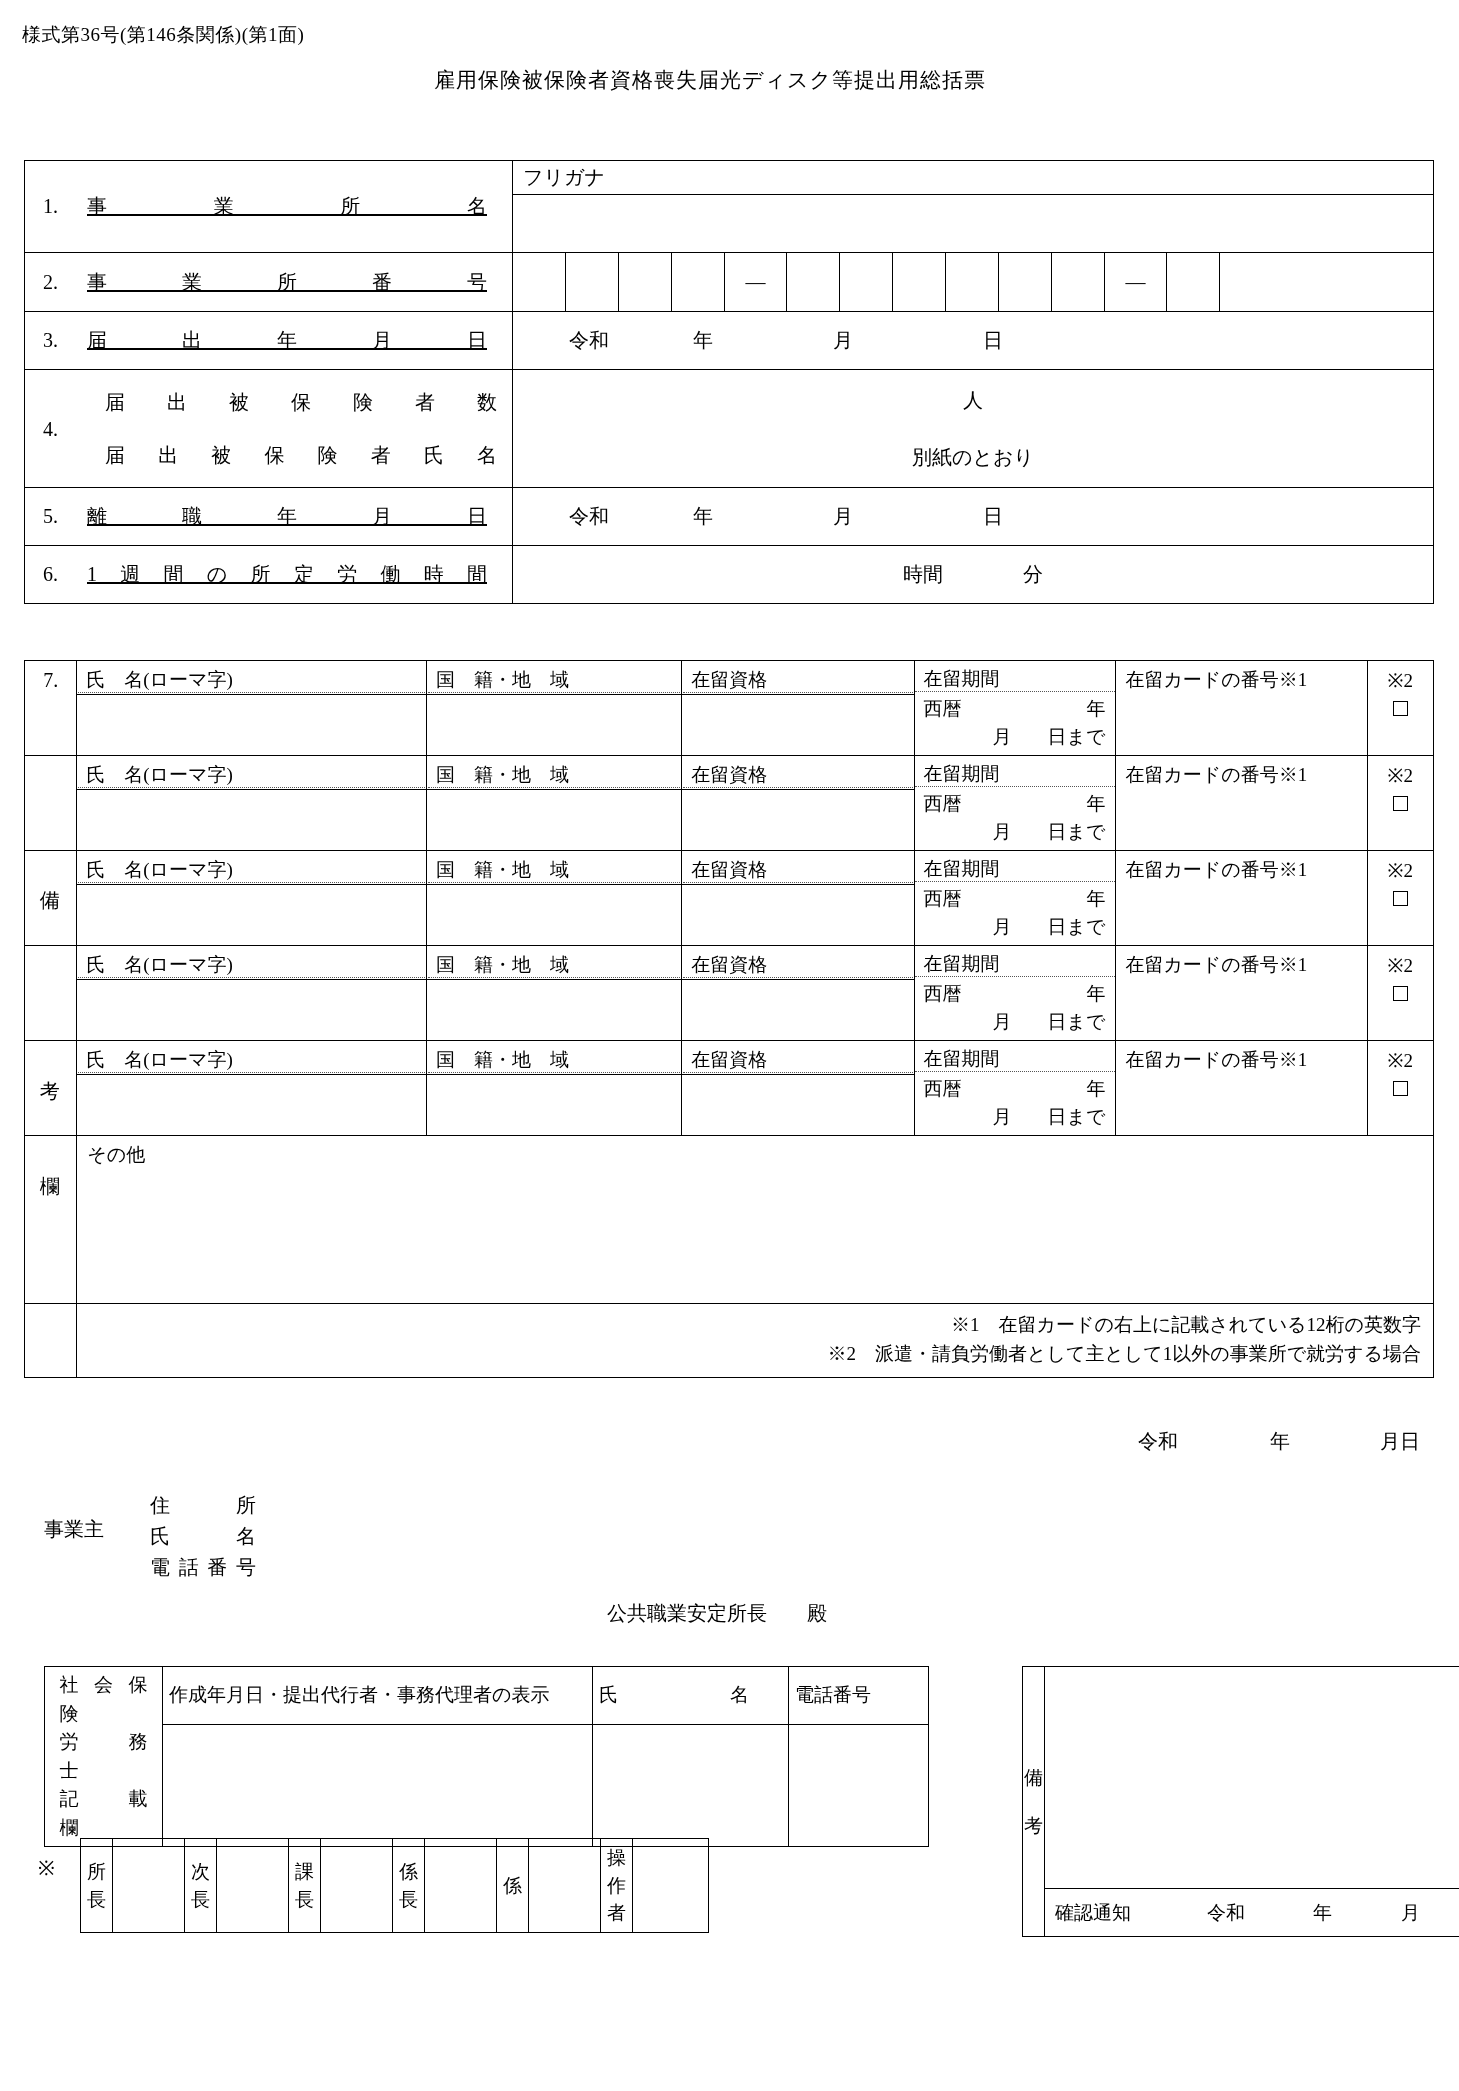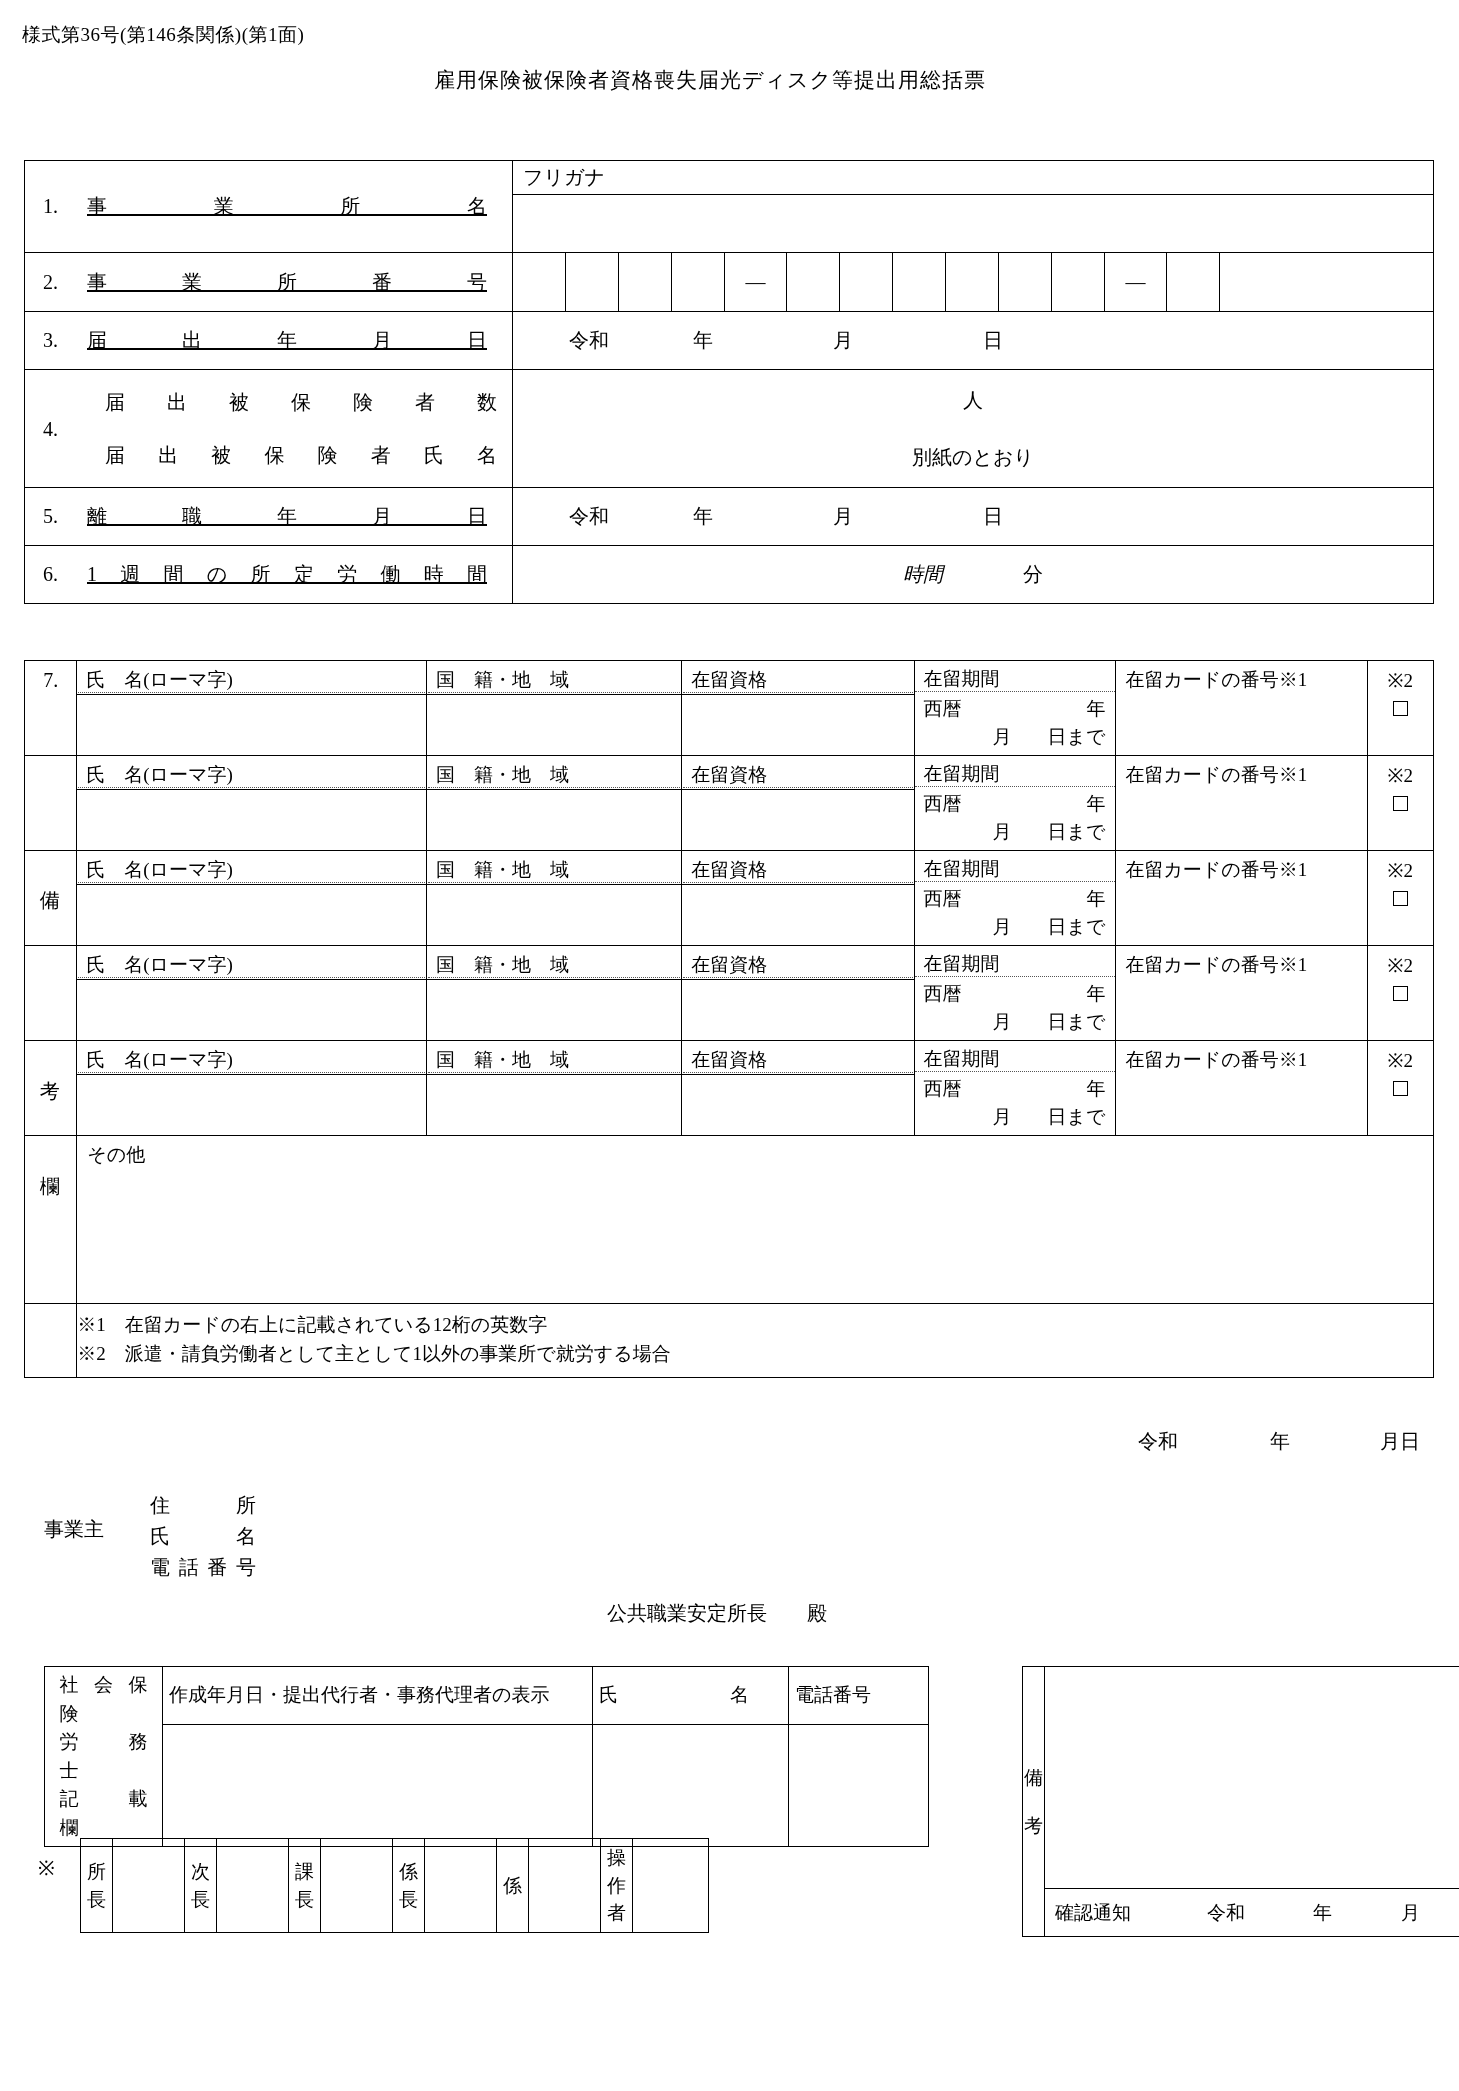--- a/index.html
+++ b/index.html
@@ -80,21 +80,21 @@
   .r4-lbl { position: relative; }
   .r4-lbl .n { position: absolute; left: 18px; top: 50%; transform: translateY(-50%); }
   .r4-lbl .l1, .r4-lbl .l2 { display: block; padding-left: 62px; }
   .r4-lbl .l1 { margin-bottom: 26px; }
   .r4-val { text-align: center; position: relative; }
   .r4-val .p1 { display: block; margin-bottom: 30px; }
   .r4-val .p2 { display: block; }
 
   .r6 td { height: 58px; }
   .r6-val { text-align: center; padding-left: 0 !important; }
-  .r6-val .h { display: inline-block; width: 120px; text-align: left; font-style: italic; }
+  .r6-val .h { display: inline-block; width: 120px; text-align: left; }
 
   
   .t7 { left: 24px; top: 660px; width: 1410px; }
   .t7 td { border: 1.5px solid #000; font-size: 19px; vertical-align: top; }
   .t7 .sidecell {
     width: 52px; border-right: 1.5px solid #000;
     text-align: center; vertical-align: top;
     font-size: 20px; padding-top: 8px;
   }
   .vtext { writing-mode: vertical-rl; text-orientation: upright; letter-spacing: 2px; }
@@ -117,21 +117,21 @@
   .period-cell .l2 { padding: 2px 10px 0 8px; text-align: right; }
   .period-cell .l2 .m { margin-right: 36px; }
 
   .chk-cell { text-align: center; padding-top: 6px; font-size: 18px; line-height: 1.5; }
   .chk-box {
     display: inline-block; width: 15px; height: 15px;
     border: 1.5px solid #000; margin-top: 3px;
   }
 
   .other-cell { height: 168px; padding: 6px 0 0 10px; font-size: 19px; }
-  .notes-cell { padding: 6px 12px 8px 0; font-size: 19px; line-height: 1.55; }
+  .notes-cell { padding: 6px 12px 8px 0; text-align: right; font-size: 19px; line-height: 1.55; }
 
   
   .decl { position: absolute; left: 44px; top: 1388px; font-size: 20px; }
   .decl-date {
     position: absolute; left: 0; top: 1428px; width: 1420px;
     text-align: right; font-size: 20px;
   }
   .decl-date span { display: inline-block; }
   .dd-g { width: 118px; } .dd-y { width: 112px; } .dd-m { width: 110px; }
 

